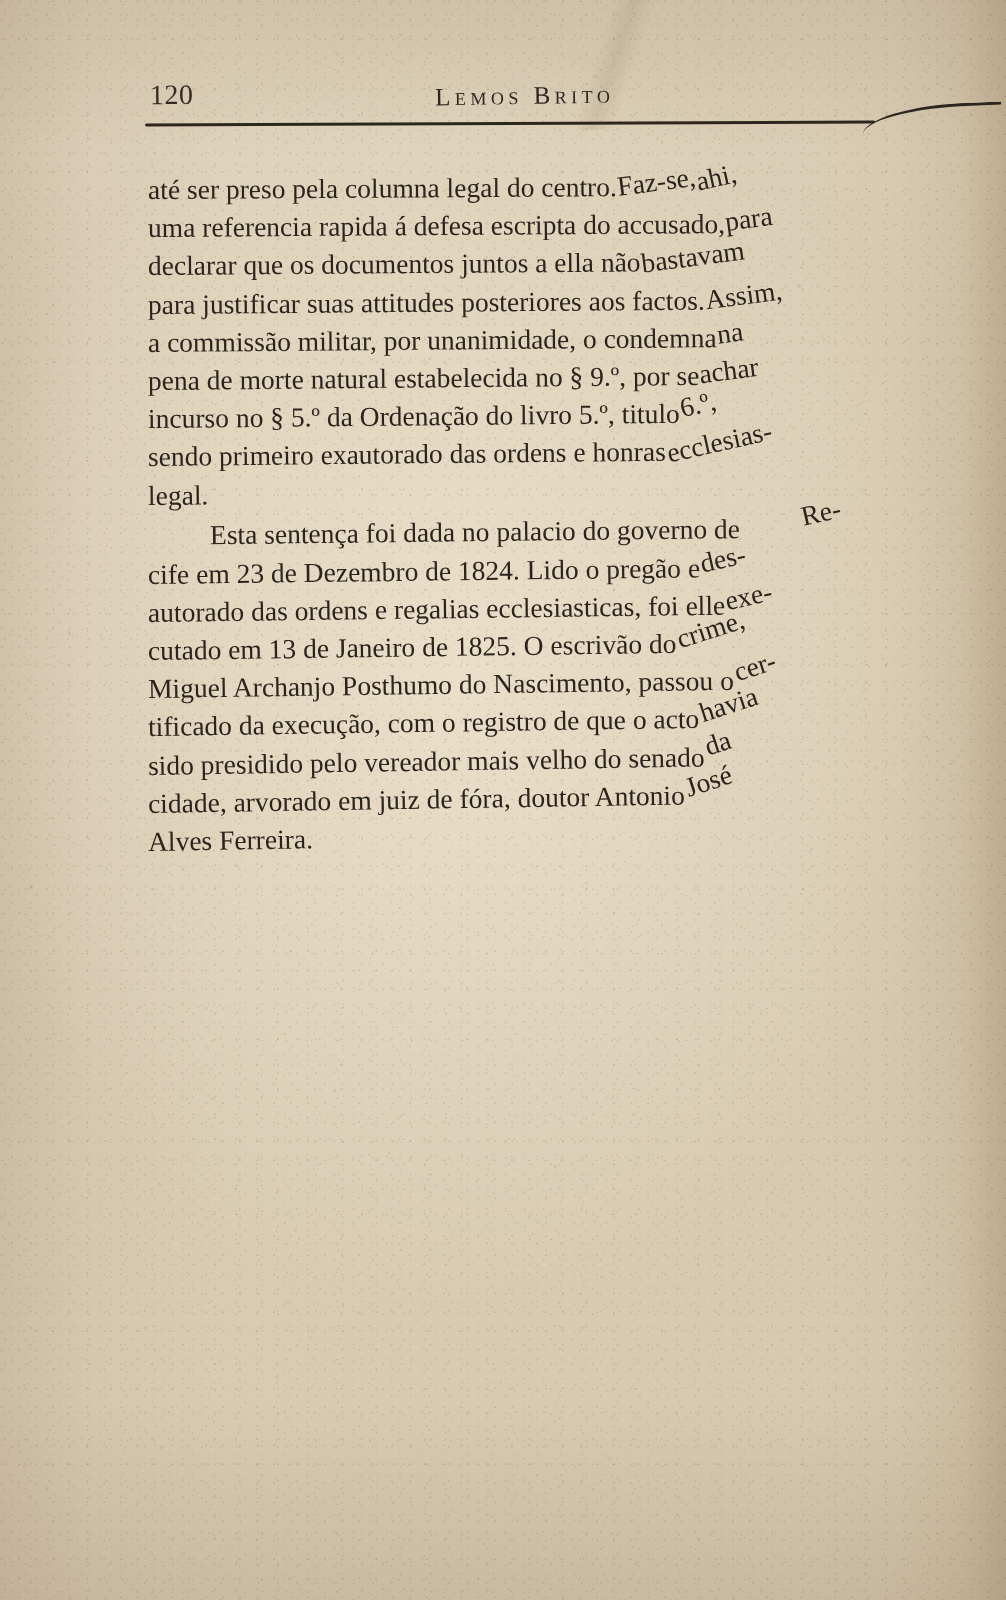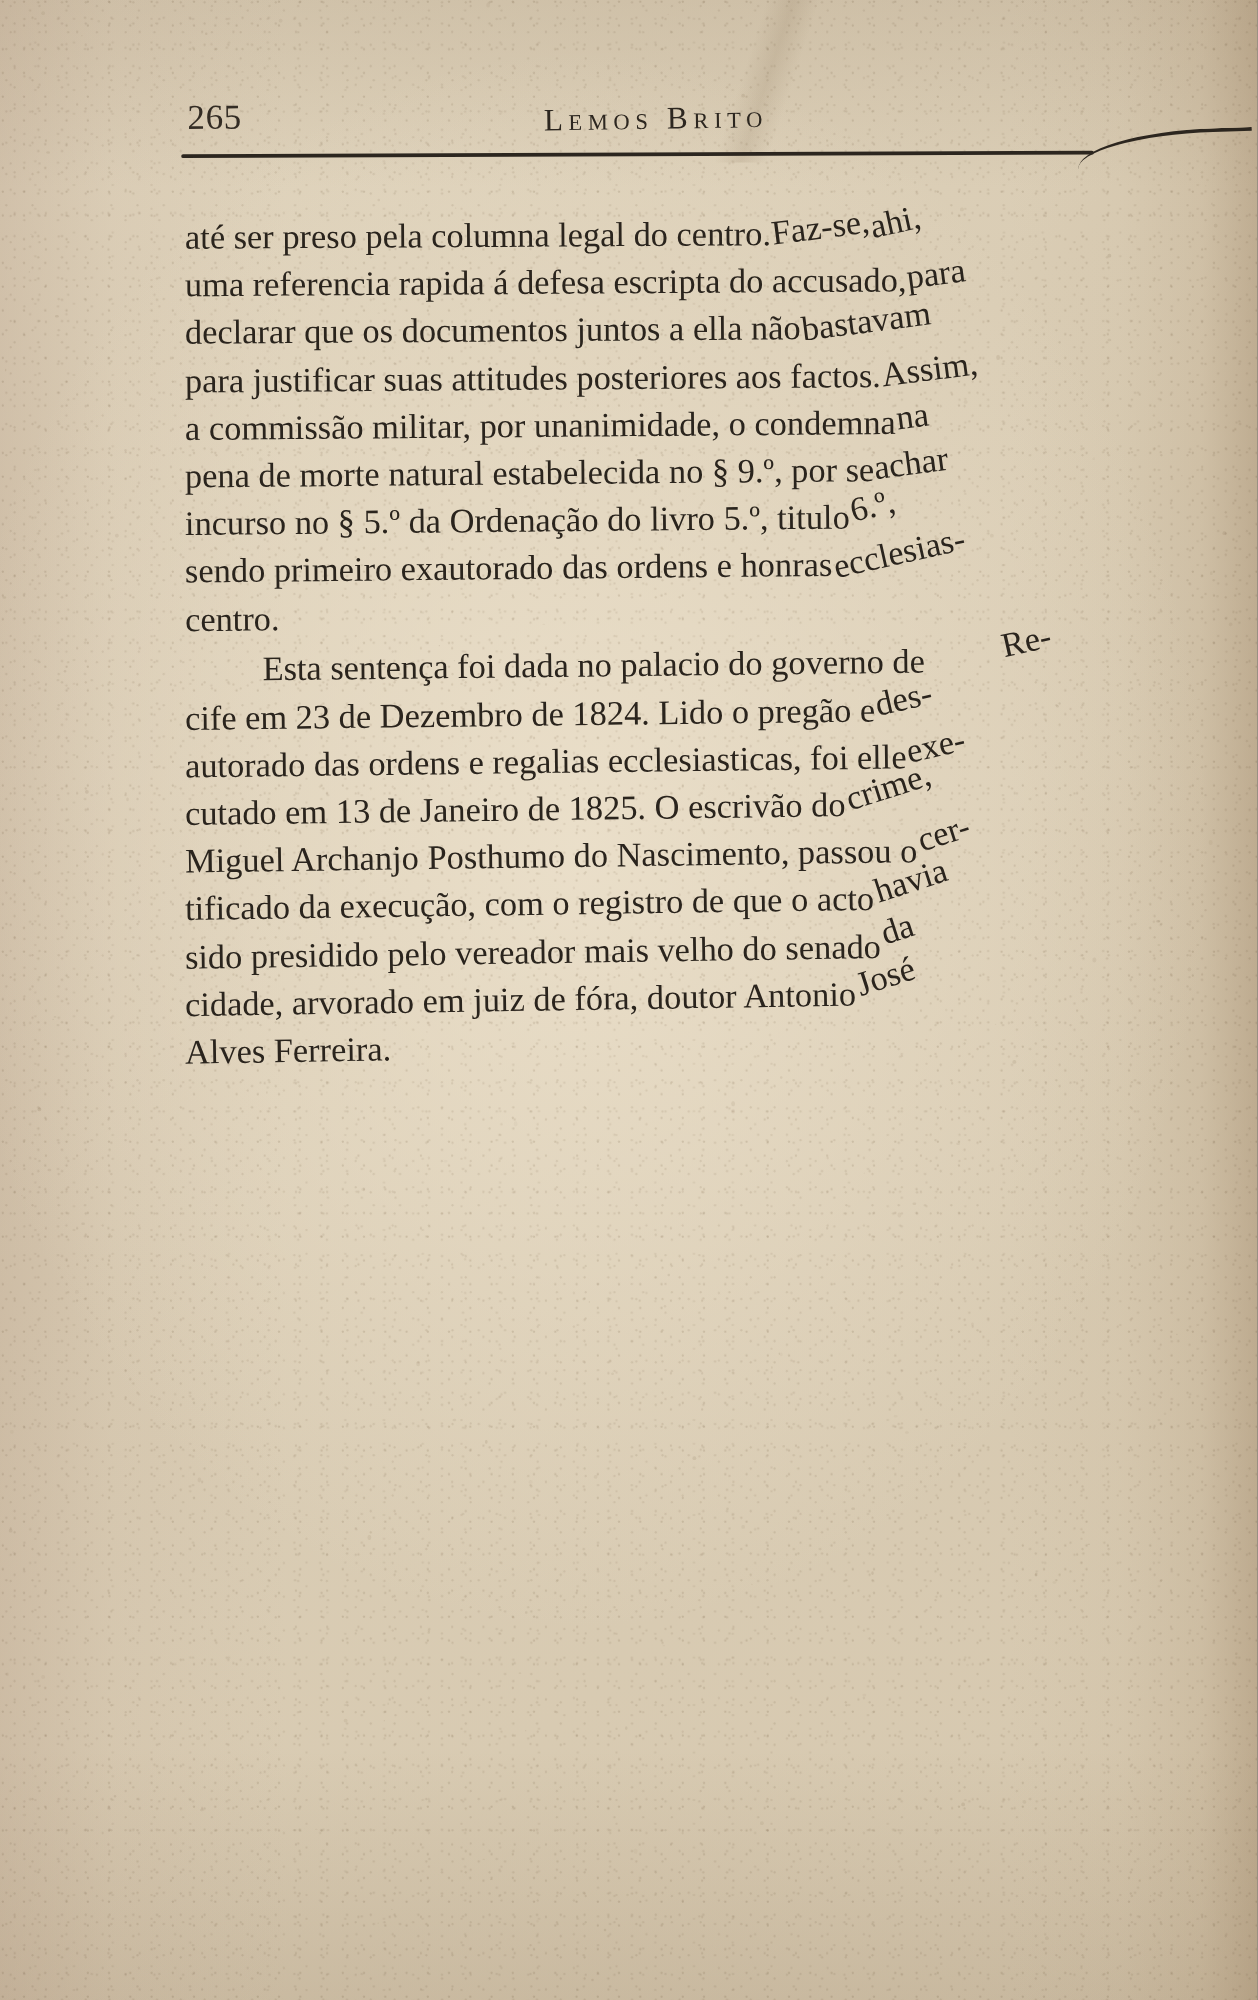--- a/index.html
+++ b/index.html
@@ -403,36 +403,36 @@
       <div class="fleck" style="width: 2.5px; height: 3.1px; left: 305px; top: 365px; opacity: 0.19;"></div>
       <div class="fleck" style="width: 1.2px; height: 1px; left: 566px; top: 541px; opacity: 0.31;"></div>
       <div class="fleck" style="width: 3px; height: 2.5px; left: 771px; top: 320px; opacity: 0.36;"></div>
       <div class="fleck" style="width: 1.6px; height: 1.3px; left: 415px; top: 1338px; opacity: 0.53;"></div>
       <div class="fleck" style="width: 1.2px; height: 1.6px; left: 756px; top: 886px; opacity: 0.35;"></div>
       <div class="fleck" style="width: 1.8px; height: 1.6px; left: 888px; top: 1379px; opacity: 0.3;"></div>
     </div>
   <div id="crease"></div>
 
   <div id="header-row">
-    <div id="page-number">265</div>
+    <div id="page-number">120</div>
     <div id="running-head">Lemos Brito</div>
     <div id="header-rule"></div>
     <div id="header-rule-tail"></div>
   </div>
 
   <div id="body-text">
       <div class="line" style="left: 148px; top: 176px; transform: rotate(-0.35deg);"><span>até ser preso pela columna legal do centro.</span><span class="w curl2"> Faz-se,</span><span class="w curl3"> ahi,</span></div>
       <div class="line" style="left: 148px; top: 214.2px; transform: rotate(-0.39deg);"><span>uma referencia rapida á defesa escripta do accusado,</span><span class="w curl2"> para</span></div>
       <div class="line" style="left: 148px; top: 252.4px; transform: rotate(-0.42deg);"><span>declarar que os documentos juntos a ella não</span><span class="w curl2"> bastavam</span></div>
       <div class="line" style="left: 148px; top: 290.6px; transform: rotate(-0.45deg);"><span>para justificar suas attitudes posteriores aos factos.</span><span class="w curl2"> Assim,</span></div>
       <div class="line" style="left: 148px; top: 328.8px; transform: rotate(-0.49deg);"><span>a commissão militar, por unanimidade, o condemna</span><span class="w curl2"> na</span></div>
       <div class="line" style="left: 148px; top: 367px; transform: rotate(-0.53deg);"><span>pena de morte natural estabelecida no § 9.º, por se</span><span class="w curl2"> achar</span></div>
       <div class="line" style="left: 148px; top: 405.2px; transform: rotate(-0.56deg);"><span>incurso no § 5.º da Ordenação do livro 5.º, titulo</span><span class="w curl3"> 6.º,</span></div>
       <div class="line" style="left: 148px; top: 443.4px; transform: rotate(-0.59deg);"><span>sendo primeiro exautorado das ordens e honras</span><span class="w curl3"> ecclesias-</span></div>
-      <div class="line" style="left: 148px; top: 481.6px; transform: rotate(-0.63deg);"><span>centro.</span></div>
+      <div class="line" style="left: 148px; top: 481.6px; transform: rotate(-0.63deg);"><span>legal.</span></div>
       <div class="line indent" style="left: 148px; top: 522.3px; transform: rotate(-0.67deg);"><span>Esta sentença foi dada no palacio do governo de</span><span class="w curl3"> Re-</span></div>
       <div class="line" style="left: 148px; top: 560.5px; transform: rotate(-0.7deg);"><span>cife em 23 de Dezembro de 1824.  Lido o pregão e</span><span class="w curl3"> des-</span></div>
       <div class="line" style="left: 148px; top: 598.7px; transform: rotate(-0.73deg);"><span>autorado das ordens e regalias ecclesiasticas, foi elle</span><span class="w curl3"> exe-</span></div>
       <div class="line" style="left: 148px; top: 636.9px; transform: rotate(-0.77deg);"><span>cutado em 13 de Janeiro de 1825.  O escrivão do</span><span class="w curl4"> crime,</span></div>
       <div class="line" style="left: 148px; top: 675.1px; transform: rotate(-0.81deg);"><span>Miguel Archanjo Posthumo do Nascimento, passou o</span><span class="w curl4"> cer-</span></div>
       <div class="line" style="left: 148px; top: 713.3px; transform: rotate(-0.84deg);"><span>tificado da execução, com o registro de que o acto</span><span class="w curl4"> havia</span></div>
       <div class="line" style="left: 148px; top: 751.5px; transform: rotate(-0.88deg);"><span>sido presidido pelo vereador mais velho do senado</span><span class="w curl4"> da</span></div>
       <div class="line" style="left: 148px; top: 789.7px; transform: rotate(-0.91deg);"><span>cidade, arvorado em juiz de fóra, doutor Antonio</span><span class="w curl4"> José</span></div>
       <div class="line" style="left: 148px; top: 827.9px; transform: rotate(-0.95deg);"><span>Alves Ferreira.</span></div>
     </div>

